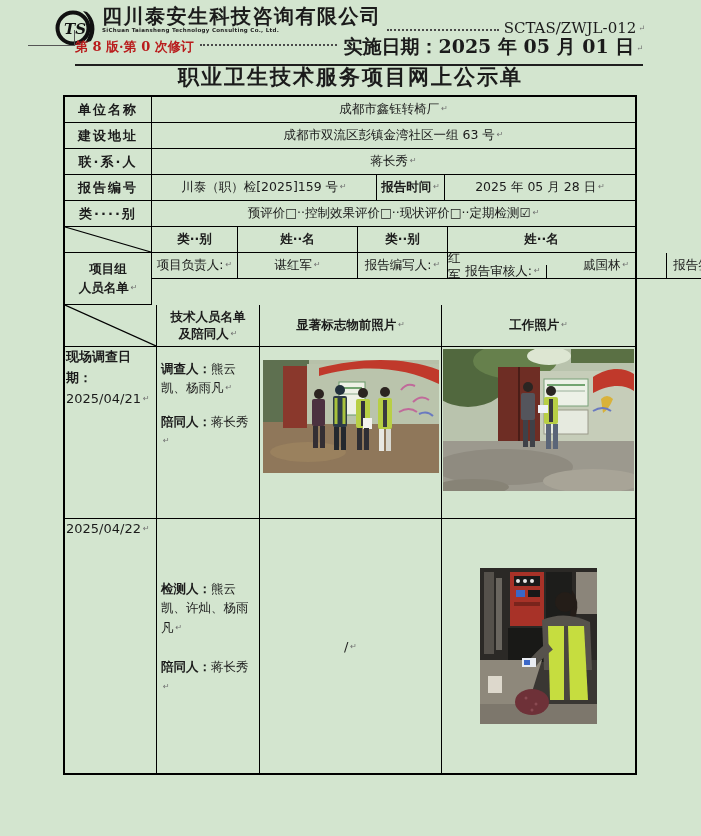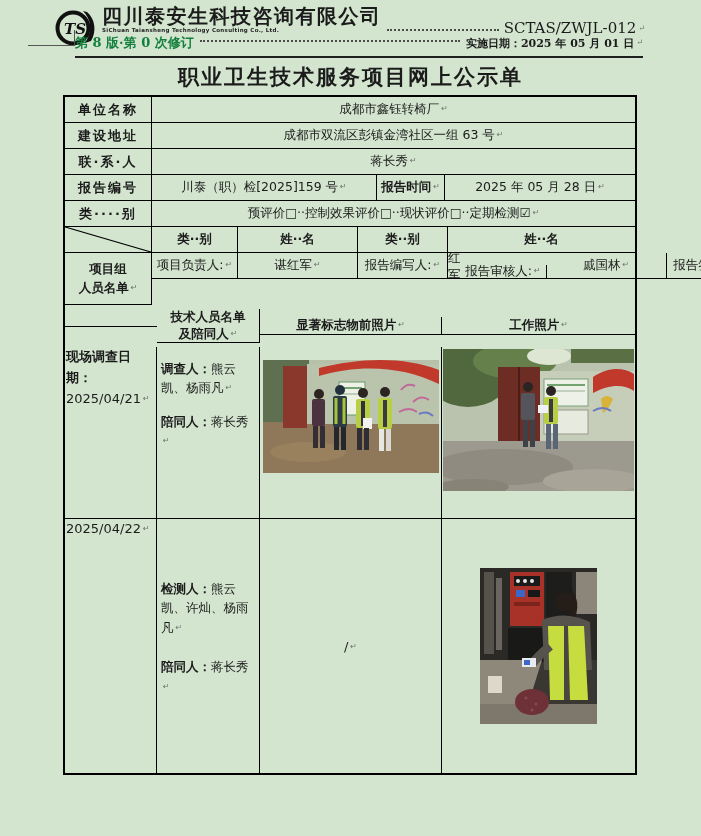--- a/index.html
+++ b/index.html
@@ -10,23 +10,23 @@
   
   .hdr1 { position:absolute; left:53px; top:5px; width:592px; display:flex; align-items:flex-start; }
   .logo { flex:0 0 auto; margin-top:2px; }
   .company { margin-left:3px; flex:0 0 auto; }
   .company-cn { font-weight:bold; font-size:20px; letter-spacing:1.5px; line-height:1.1; }
   .company-en { font-weight:bold; font-size:5.5px; letter-spacing:0.3px; color:#222; }
   .leader { flex:1 1 auto; border-bottom:2px dotted #4a4a4a; height:1px; align-self:flex-start; margin:24px 5px 0 5px; }
   .doc-code { font-family:"DejaVu Serif", serif; font-size:15px; margin-top:14px; white-space:nowrap; }
   .hdr2 { position:absolute; left:75px; top:34px; width:568px; display:flex; align-items:center;
           border-bottom:2px solid #1f1f1f; padding-bottom:4px; }
-  .revision { font-family:"DejaVu Serif", serif; font-weight:bold; font-size:13px; color:#15803d; white-space:nowrap; }
+  .revision { font-family:"DejaVu Serif", serif; font-weight:bold; font-size:13px; color:#b91c1c; white-space:nowrap; }
   .leader2 { flex:1 1 auto; border-bottom:2px dotted #4a4a4a; height:1px; margin:0 6px 5px 6px; }
-  .impl-date { font-family:"DejaVu Serif", serif; font-weight:bold; font-size:11px; white-space:nowrap; }
+  .impl-date { font-family:"DejaVu Serif", serif; font-weight:bold; font-size:19px; white-space:nowrap; }
   .mark-h { position:absolute; left:28px; top:45px; width:47px; border-top:1.5px solid #555; }
   .mark-v { position:absolute; left:74px; top:30px; height:16px; border-left:1.5px solid #555; }
   .pm::after { content:"↵"; color:#707070; font-size:8px; margin-left:2px; vertical-align:2px; font-weight:normal; }
 
   .title { position:absolute; top:63px; left:0; width:100%; text-align:center;
            font-size:21px; font-weight:bold; letter-spacing:2px; }
 
   
   .ftable { position:absolute; top:95px; left:63px; width:574px; border:2px solid #000; background:transparent; }
   .trow { display:flex; width:100%; }
@@ -163,21 +163,21 @@
           <div class="cell" style="width:90px;flex:0 0 90px;">
               <span class="pm">报告签发人:</span>
             </div>
           <div class="cell grow last">
               <span class="pm">刘萍</span>
             </div>
         </div>
       </div>
     </div>
 
-    <div class="trow" style="height:42px;align-items:center;">
+    <div class="trow" style="height:42px;">
       <div class="cell diagcell" style="width:92px;flex:0 0 92px;">
         <svg viewBox="0 0 100 100" preserveAspectRatio="none">
           <line x1="0" y1="0" x2="100" y2="100" stroke="#000" stroke-width="1.2" vector-effect="non-scaling-stroke"></line>
         </svg>
       </div>
       <div class="cell ph-head" style="width:103px;flex:0 0 103px;flex-direction:column;">
         <span>技术人员名单</span>
         <span class="pm">及陪同人</span>
       </div>
       <div class="cell ph-head" style="width:182px;flex:0 0 182px;">

